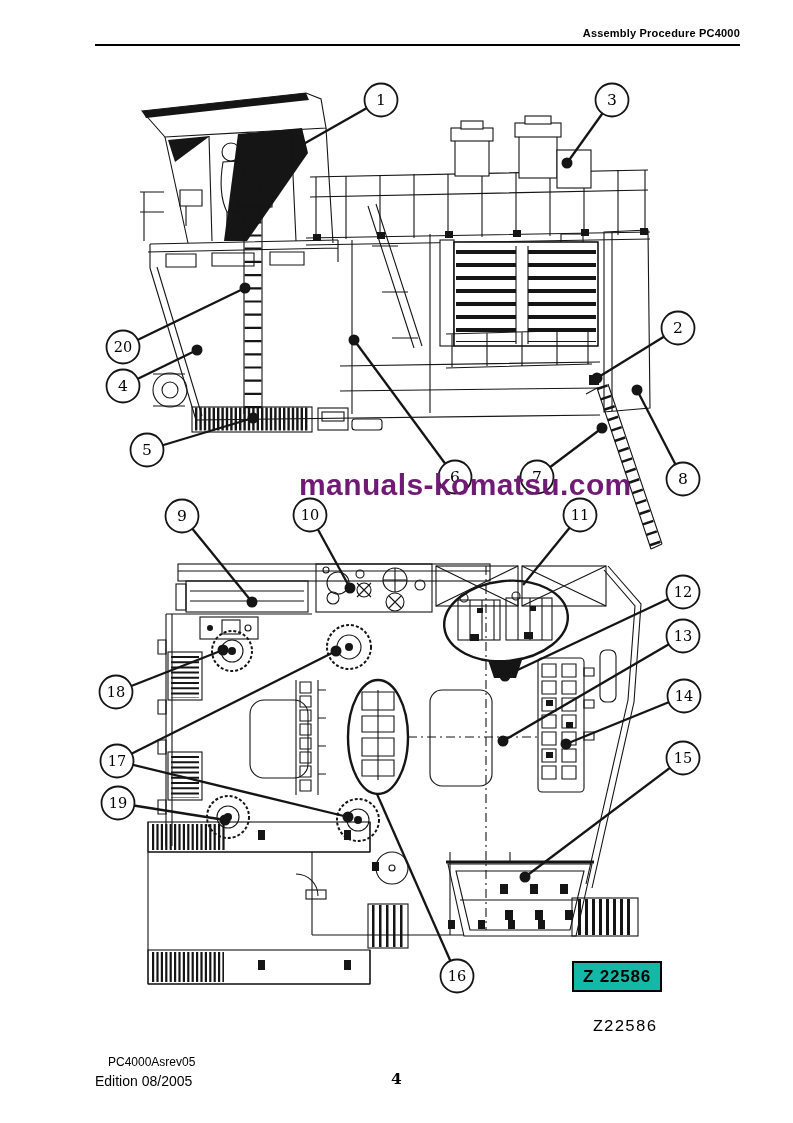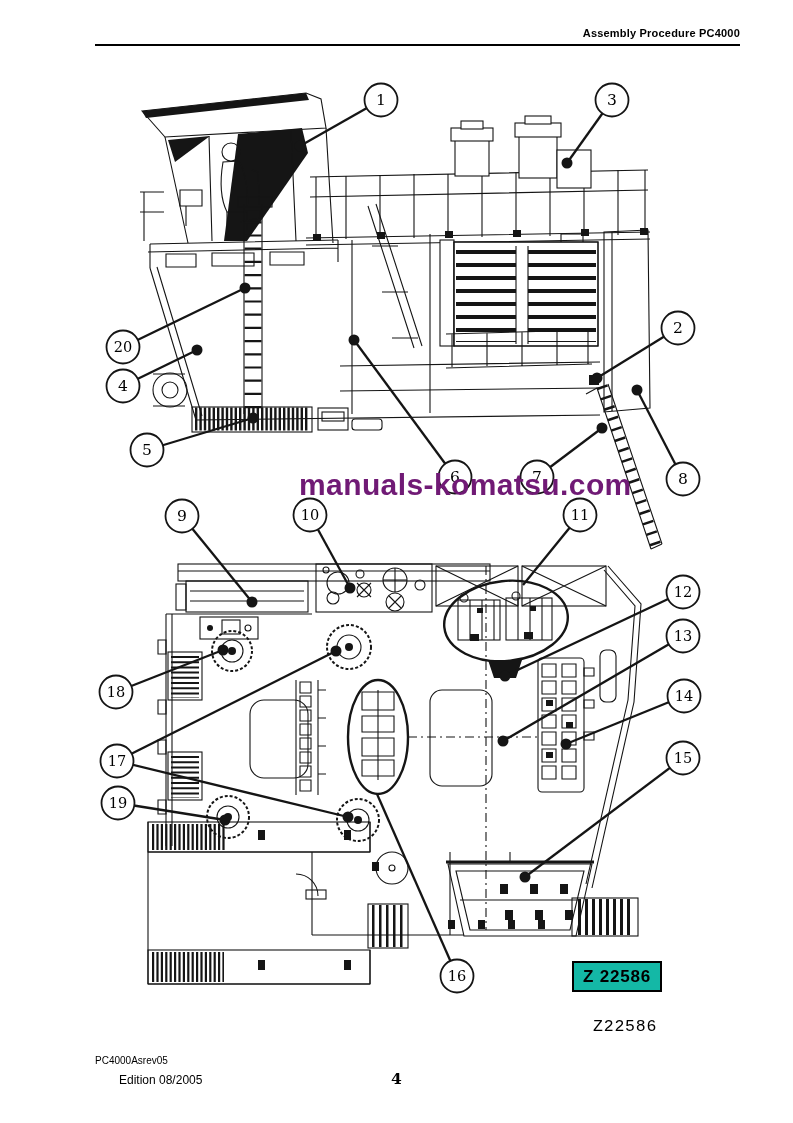--- a/index.html
+++ b/index.html
@@ -3,22 +3,22 @@
 <meta charset="utf-8">
 <style>
   html,body{margin:0;padding:0;background:#fff;}
   body{width:793px;height:1123px;position:relative;font-family:"Liberation Sans",sans-serif;color:#000;overflow:hidden;}
   .hdr-title{position:absolute;top:27px;right:53px;font-size:11px;font-weight:bold;letter-spacing:.2px;}
   .hdr-rule{position:absolute;top:44px;left:95px;width:645px;border-top:2.4px solid #000;}
   #art{position:absolute;left:0;top:0;z-index:1;}
   .watermark{position:absolute;left:299px;top:468px;font-size:30px;color:#701a75;letter-spacing:.4px;z-index:5;white-space:nowrap;font-weight:bold;}
   .zbox{position:absolute;left:572px;top:961px;width:86px;height:27px;border:2.5px solid #000;display:flex;align-items:center;justify-content:center;font-weight:bold;font-size:17px;letter-spacing:.8px;z-index:4;background:#14b8a6;}
   .zcaption{position:absolute;left:593px;top:1017px;font-size:16.5px;letter-spacing:.8px;z-index:4;font-family:Liberation Mono, monospace;}
-  .footer-id{position:absolute;left:95px;top:1055px;font-size:10px;}
-  .footer-ed{position:absolute;left:95px;top:1073px;font-size:12px;margin-left:24px;}
+  .footer-id{position:absolute;left:108px;top:1055px;font-size:12px;}
+  .footer-ed{position:absolute;left:95px;top:1073px;font-size:14px;}
   .pagenum{position:absolute;left:0;top:1069px;width:793px;text-align:center;font-family:"DejaVu Serif",serif;font-size:15.5px;font-weight:bold;}
 </style>
 </head>
 <body>
 
 <div class="hdr-title">Assembly Procedure PC4000</div>
 <div class="hdr-rule"></div>
 
 <svg id="art" width="793" height="1123" viewBox="0 0 793 1123" xmlns="http://www.w3.org/2000/svg">
 

